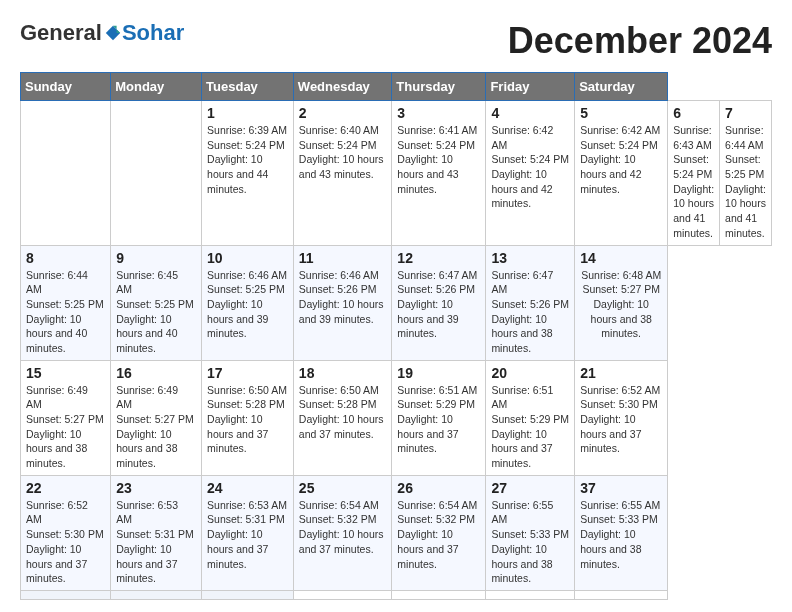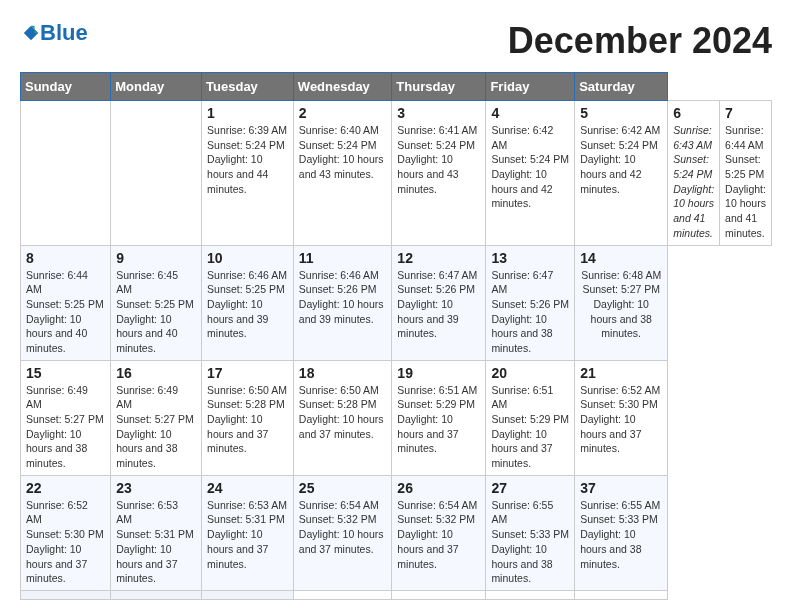--- a/index.html
+++ b/index.html
@@ -91,25 +91,26 @@
     .last-row td {
       background: #f0f4fa;
     }
   </style>
 </head>
 <body>
 
 <div class="header-area">
   <div class="logo">
     <div class="logo-text">
+      <span class="logo-general">General</span>
       <svg class="logo-icon" viewBox="0 0 20 20">
         <polygon points="10,2 18,10 10,18 2,10" fill="#1a6eb5"></polygon>
         <polygon points="10,2 18,10 14,10 14,2" fill="#2a9d8f"></polygon>
       </svg>
-      <span class="logo-blue">Blue</span>
+      <span class="logo-blue">Sohar</span>
     </div>
   </div>
   <div class="title-area">
     <div class="month-title">December 2024</div>
   </div>
 </div>
 
 <table class="calendar">
   <thead>
     <tr>
@@ -151,21 +152,21 @@
 Daylight: 10 hours and 42 minutes.</div>
         </td>
         <td>
           <span class="day-num">5</span>
           <div class="day-info" style="white-space: pre-line;">Sunrise: 6:42 AM
 Sunset: 5:24 PM
 Daylight: 10 hours and 42 minutes.</div>
         </td>
         <td>
           <span class="day-num">6</span>
-          <div class="day-info" style="white-space: pre-line; font-style: italic;">Sunrise: 6:43 AM
+          <div class="day-info" style="white-space: pre-line;">Sunrise: 6:43 AM
 Sunset: 5:24 PM
 Daylight: 10 hours and 41 minutes.</div>
         </td>
         <td>
           <span class="day-num">7</span>
           <div class="day-info" style="white-space: pre-line;">Sunrise: 6:44 AM
 Sunset: 5:25 PM
 Daylight: 10 hours and 41 minutes.</div>
         </td>
       </tr>

